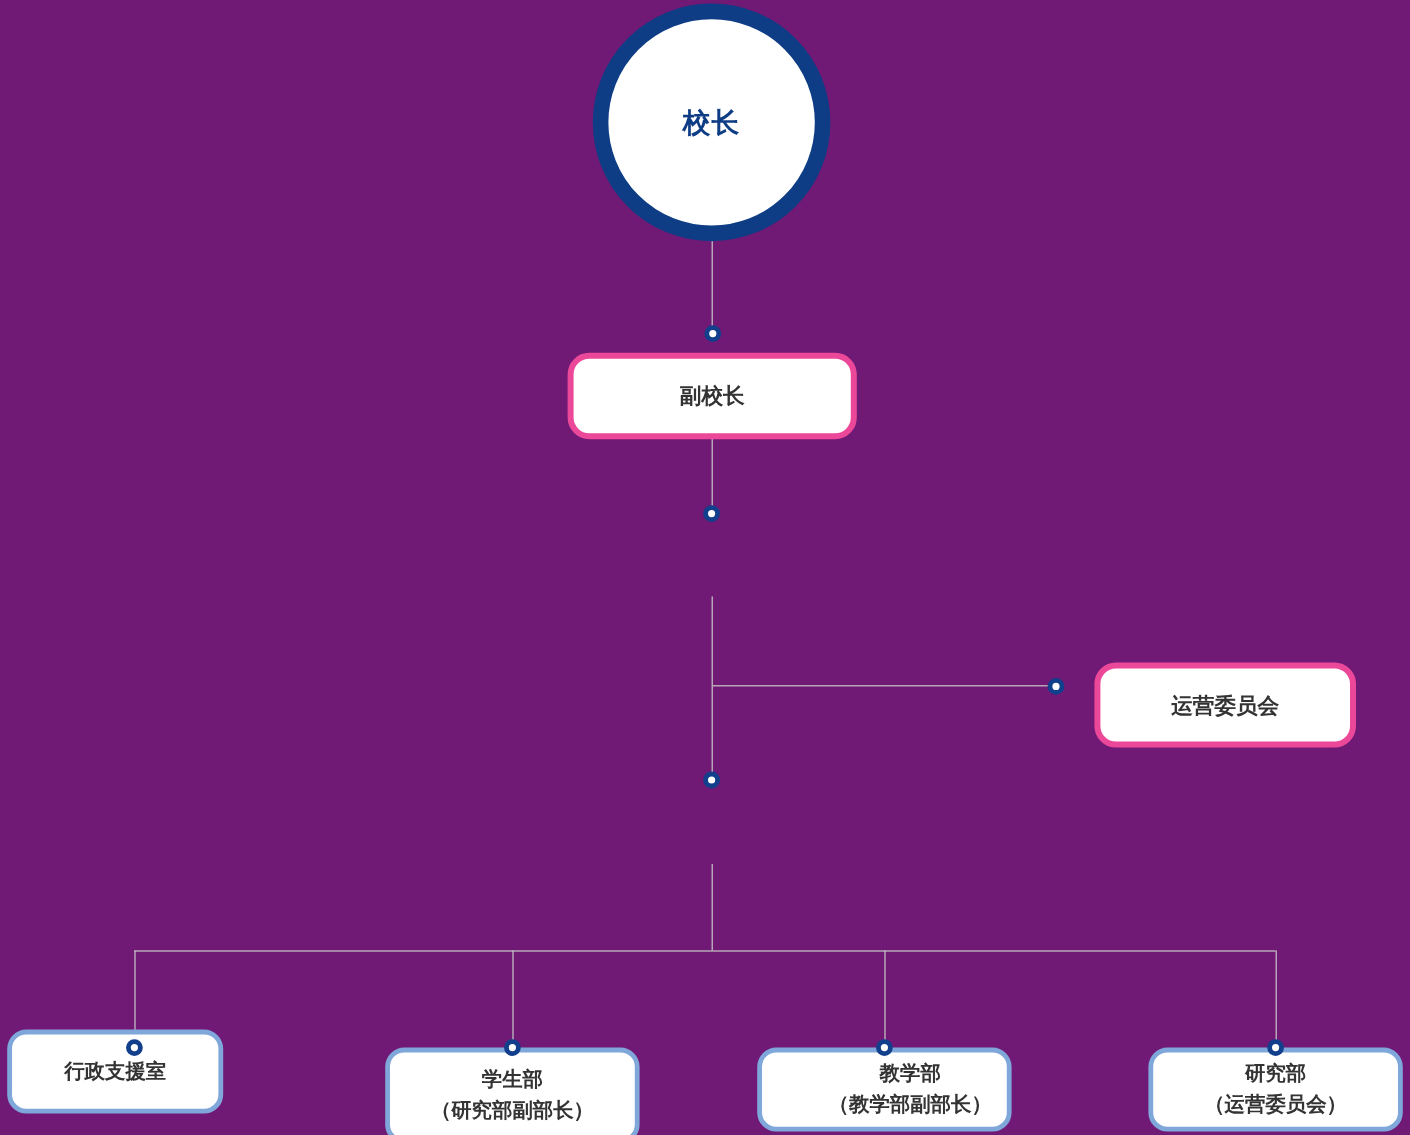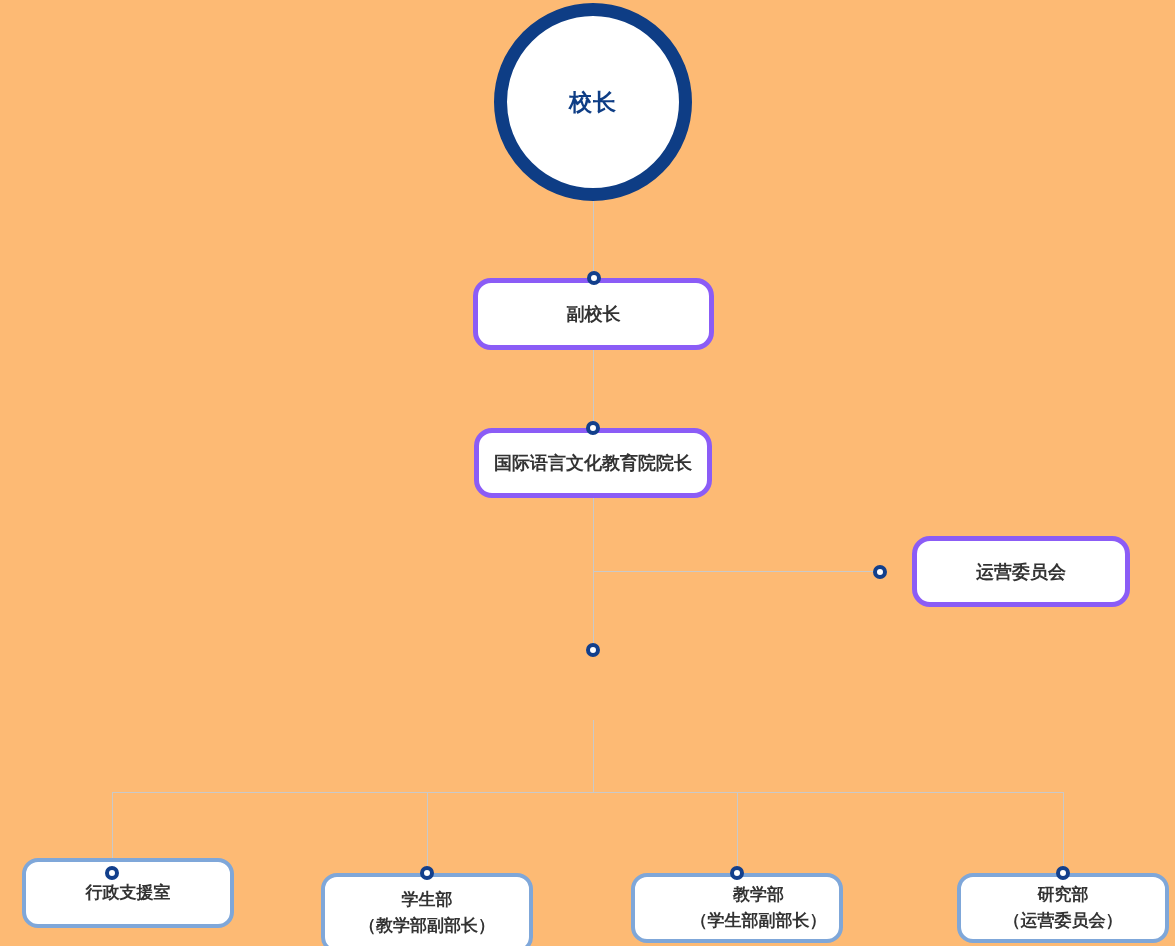--- a/index.html
+++ b/index.html
@@ -1,20 +1,20 @@
 <!DOCTYPE html>
 <html><head>
 <meta charset="utf-8">
 <style>
   html, body { margin: 0; padding: 0; background: #ffffff; }
   .canvas {
     position: relative;
     width: 1175px;
     height: 946px;
-    background: #fdba74;
+    background: #701a75;
     font-family: "Liberation Sans", "DejaVu Sans", sans-serif;
     overflow: hidden;
   }
   .line { position: absolute; background: #c9c9c9; }
   .dot {
     position: absolute;
     width: 14px; height: 14px;
     box-sizing: border-box;
     border: 4px solid #123f8c;
     background: #ffffff;
@@ -35,38 +35,39 @@
     z-index: 2;
   }
   .node-circle {
     border: 13px solid #0e3d85;
     border-radius: 50%;
     color: #0e3d85;
     font-size: 23px;
     letter-spacing: 1px;
   }
   .node-mid {
-    border: 5px solid #8b5cf6;
+    border: 5px solid #ec4899;
     border-radius: 18px;
     font-size: 18px;
+    margin-top: 16px;
   }
   .node-leaf {
     border: 4px solid #7fa7d9;
     border-radius: 16px;
     font-size: 17px;
     line-height: 26px;
   }
 
   
   #circle-principal   { left: 494px; top: 3px;   width: 198px; height: 198px; }
   #box-vice           { left: 473px; top: 278px; width: 241px; height: 72px; }
   #box-dean           { left: 474px; top: 428px; width: 238px; height: 70px; }
   #box-committee      { left: 912px; top: 536px; width: 218px; height: 71px; }
   #box-teach-director { left: 484px; top: 650px; width: 218px; height: 71px; }
-  #box-admin          { left: 6px;   top: 858px; width: 212px; height: 70px; margin-left: 16px; }
+  #box-admin          { left: 6px;   top: 858px; width: 180px; height: 70px; }
   #box-student        { left: 321px; top: 873px; width: 212px; height: 80px; }
   #box-teaching       { left: 631px; top: 873px; width: 212px; height: 70px; padding-left: 43px; }
   #box-research       { left: 957px; top: 873px; width: 212px; height: 70px; }
 
   #line-trunk-1 { left: 593px; top: 196px; width: 1px; height: 82px; }
   #line-trunk-2 { left: 593px; top: 349px; width: 1px; height: 80px; }
   #line-trunk-3 { left: 593px; top: 497px; width: 1px; height: 153px; }
   #line-branch-committee { left: 594px; top: 571px; width: 286px; height: 1px; }
   #line-trunk-4 { left: 593px; top: 720px; width: 1px; height: 72px; }
   #line-bottom-h { left: 112px; top: 792px; width: 951px; height: 1px; }
@@ -101,41 +102,38 @@
   <div class="line" id="line-drop-4"></div>
 
   <div class="node node-circle" id="circle-principal">
     <span>校长</span>
   </div>
 
   <div class="node node-mid" id="box-vice">
     <span>副校长</span>
   </div>
 
-  <div class="node node-mid" id="box-dean">
-    <span>国际语言文化教育院院长</span>
-  </div>
 
   <div class="node node-mid" id="box-committee">
     <span>运营委员会</span>
   </div>
 
 
   <div class="node node-leaf" id="box-admin">
     <span>行政支援室</span>
   </div>
 
   <div class="node node-leaf" id="box-student">
     <span>学生部</span>
-    <span>（教学部副部长）</span>
+    <span>（研究部副部长）</span>
   </div>
 
   <div class="node node-leaf" id="box-teaching">
     <span>教学部</span>
-    <span>（学生部副部长）</span>
+    <span>（教学部副部长）</span>
   </div>
 
   <div class="node node-leaf" id="box-research">
     <span>研究部</span>
     <span>（运营委员会）</span>
   </div>
 
   <div class="dot" id="dot-vice"></div>
   <div class="dot" id="dot-dean"></div>
   <div class="dot" id="dot-committee"></div>

